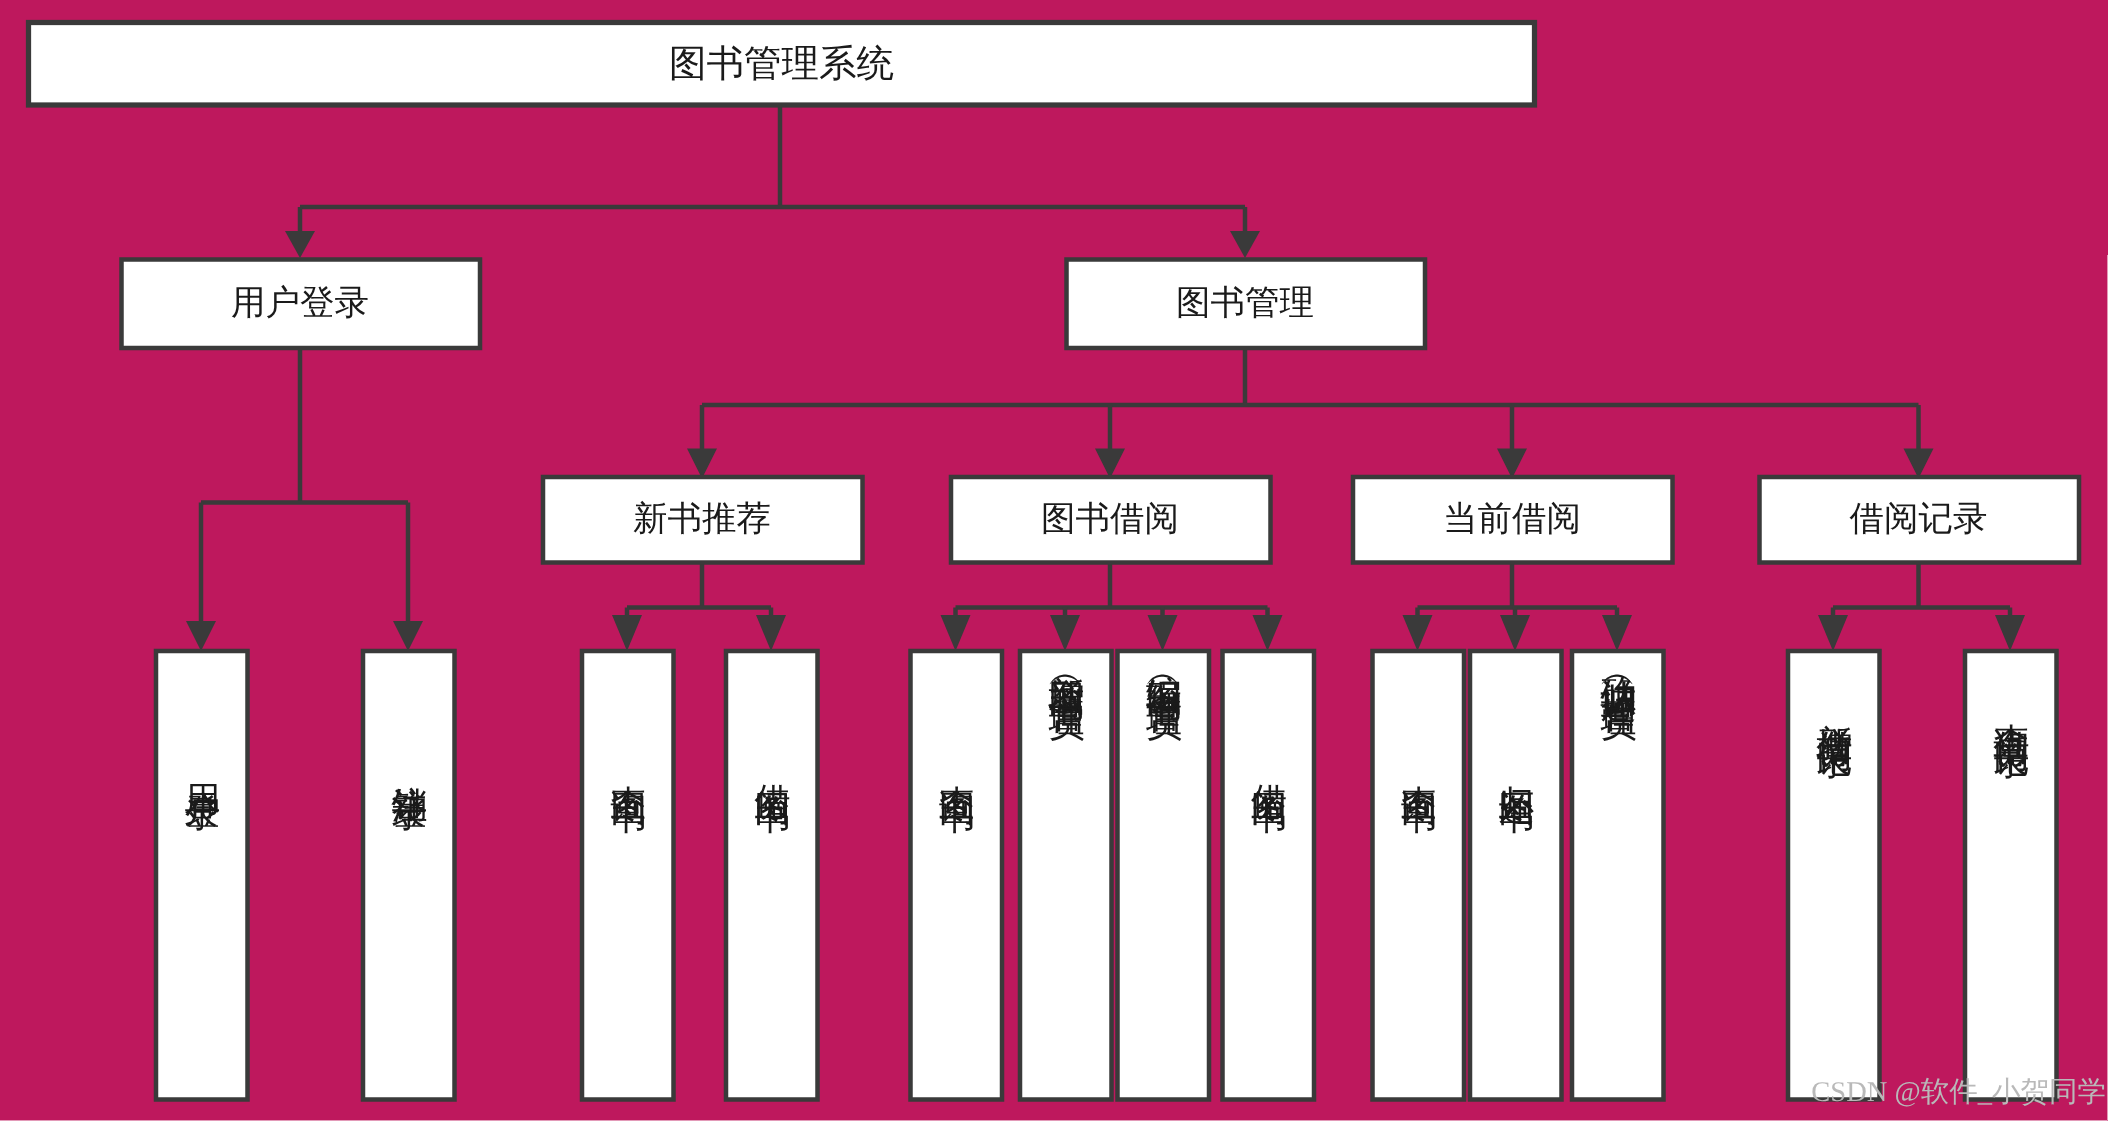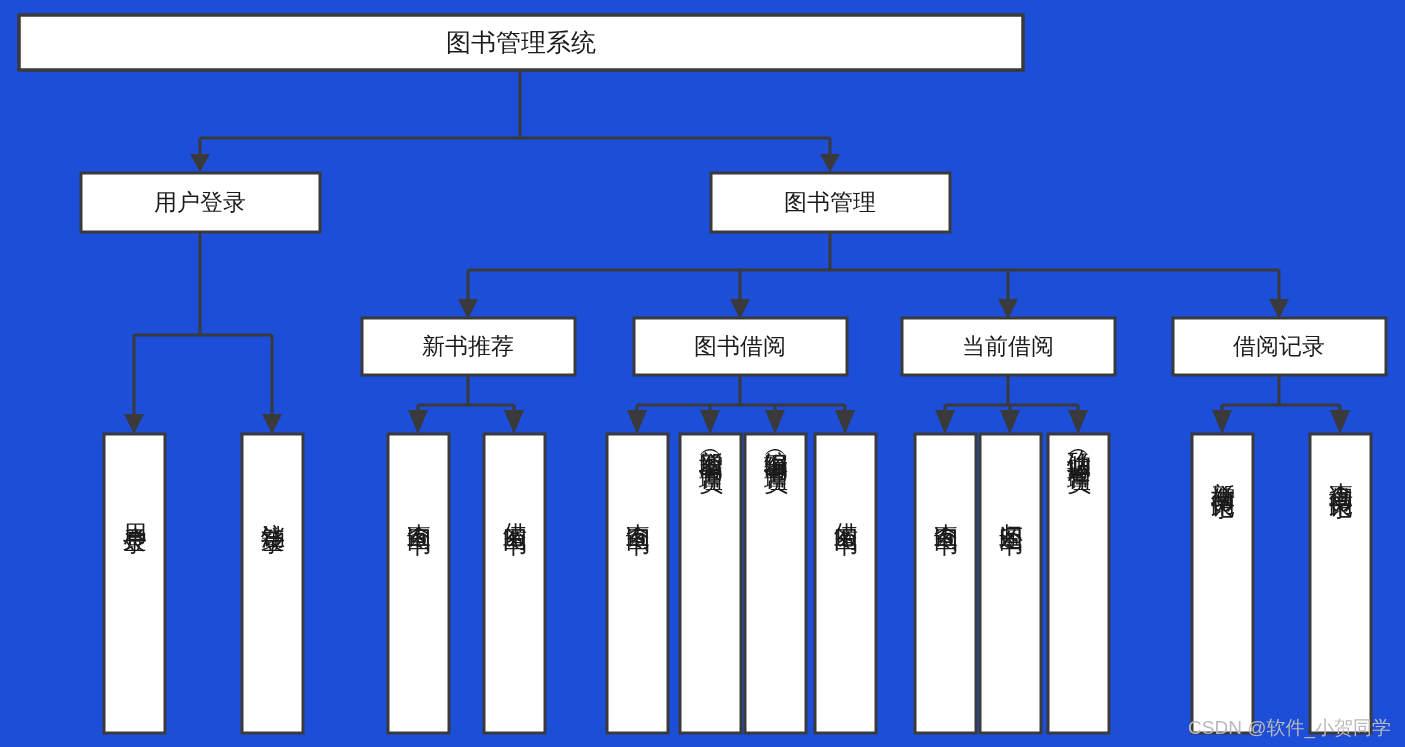--- a/index.html
+++ b/index.html
@@ -8,21 +8,21 @@
     padding: 0;
     background: #ffffff;
   }
   body {
     font-family: "DejaVu Sans", "Liberation Sans", sans-serif;
   }
   #diagram-root {
     position: relative;
     width: 1405px;
     height: 747px;
-    background: #1d4ed8;
+    background: #be185d;
     overflow: hidden;
   }
   svg.diagram-canvas {
     position: absolute;
     left: 0;
     top: 0;
     width: 1405px;
     height: 747px;
     display: block;
   }
@@ -60,23 +60,23 @@
     fill: #1a1a1a;
     font-family: "DejaVu Sans", "Liberation Sans", sans-serif;
     font-size: 24px;
     text-anchor: middle;
     writing-mode: vertical-rl;
     glyph-orientation-vertical: 0;
     letter-spacing: 3px;
   }
   .watermark-text {
     position: absolute;
-    right: 14px;
+    right: 1px;
     bottom: 6px;
-    font-family: Liberation Sans, sans-serif;
+    font-family: Liberation Serif, serif;
     font-size: 19px;
     color: #b9b9b9;
     white-space: nowrap;
     user-select: none;
     pointer-events: none;
   }
 </style>
 </head>
 <body>
 

